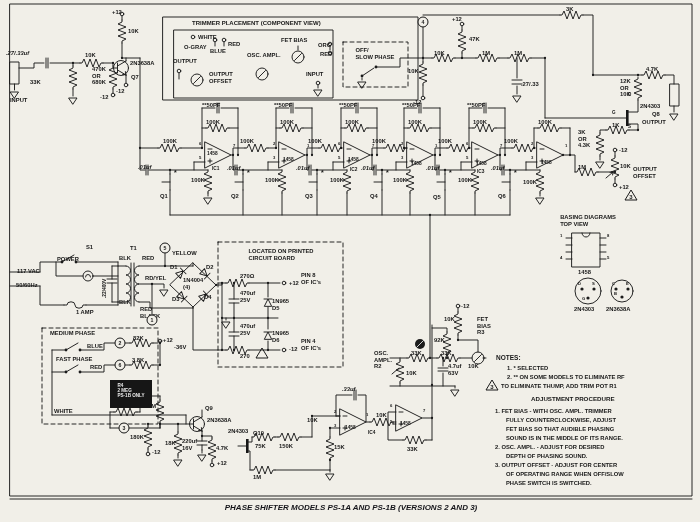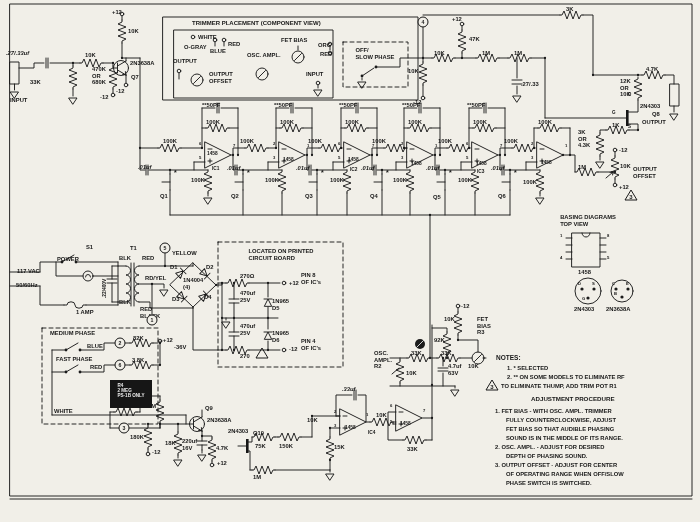--- a/index.html
+++ b/index.html
@@ -570,13 +570,14 @@
         </svg></div>
       <div class="tri" style="left: 492px; top: 386px;"><svg width="14" height="12">
           <path d="M7 1 L13 11 H1 Z" fill="none" stroke="#1b1b1b" stroke-width="1"></path>
           <text x="7" y="10" text-anchor="middle" font-size="6" font-weight="bold" fill="#1b1b1b" font-family="Liberation Sans,sans-serif">3</text>
         </svg></div>
       <div class="tri" style="left: 262px; top: 354px;"><svg width="14" height="12">
           <path d="M7 1 L13 11 H1 Z" fill="none" stroke="#1b1b1b" stroke-width="1"></path>
         </svg></div>
     </div>
 
+  <div id="footer-title">PHASE SHIFTER MODELS PS-1A AND PS-1B (VERSIONS 2 AND 3)</div>
 </div>
 
 </body></html>

